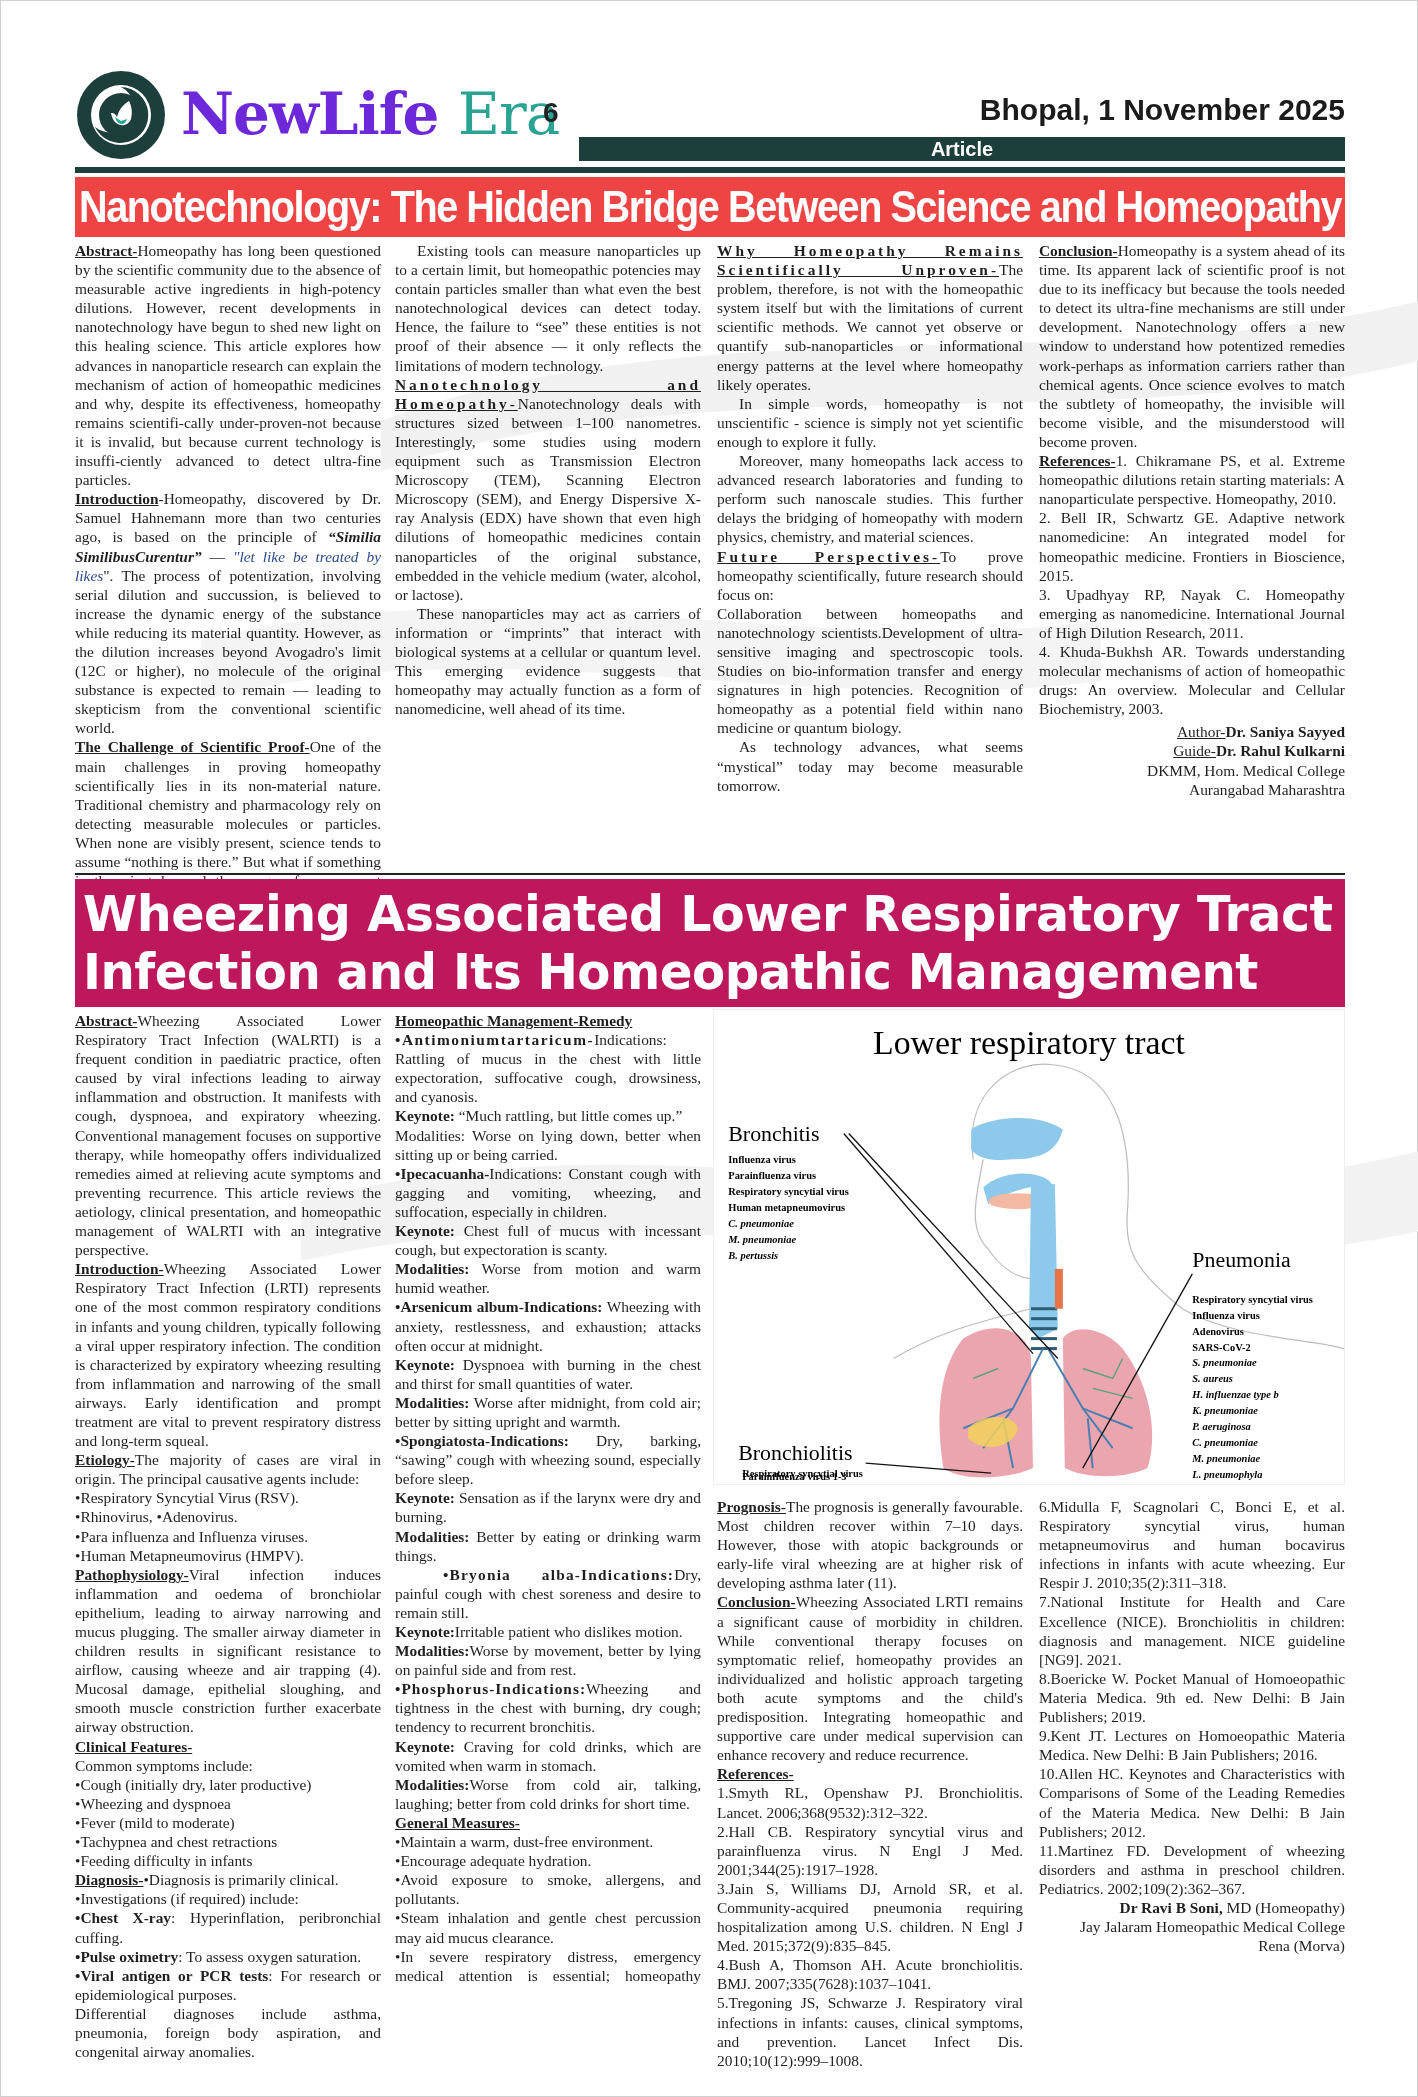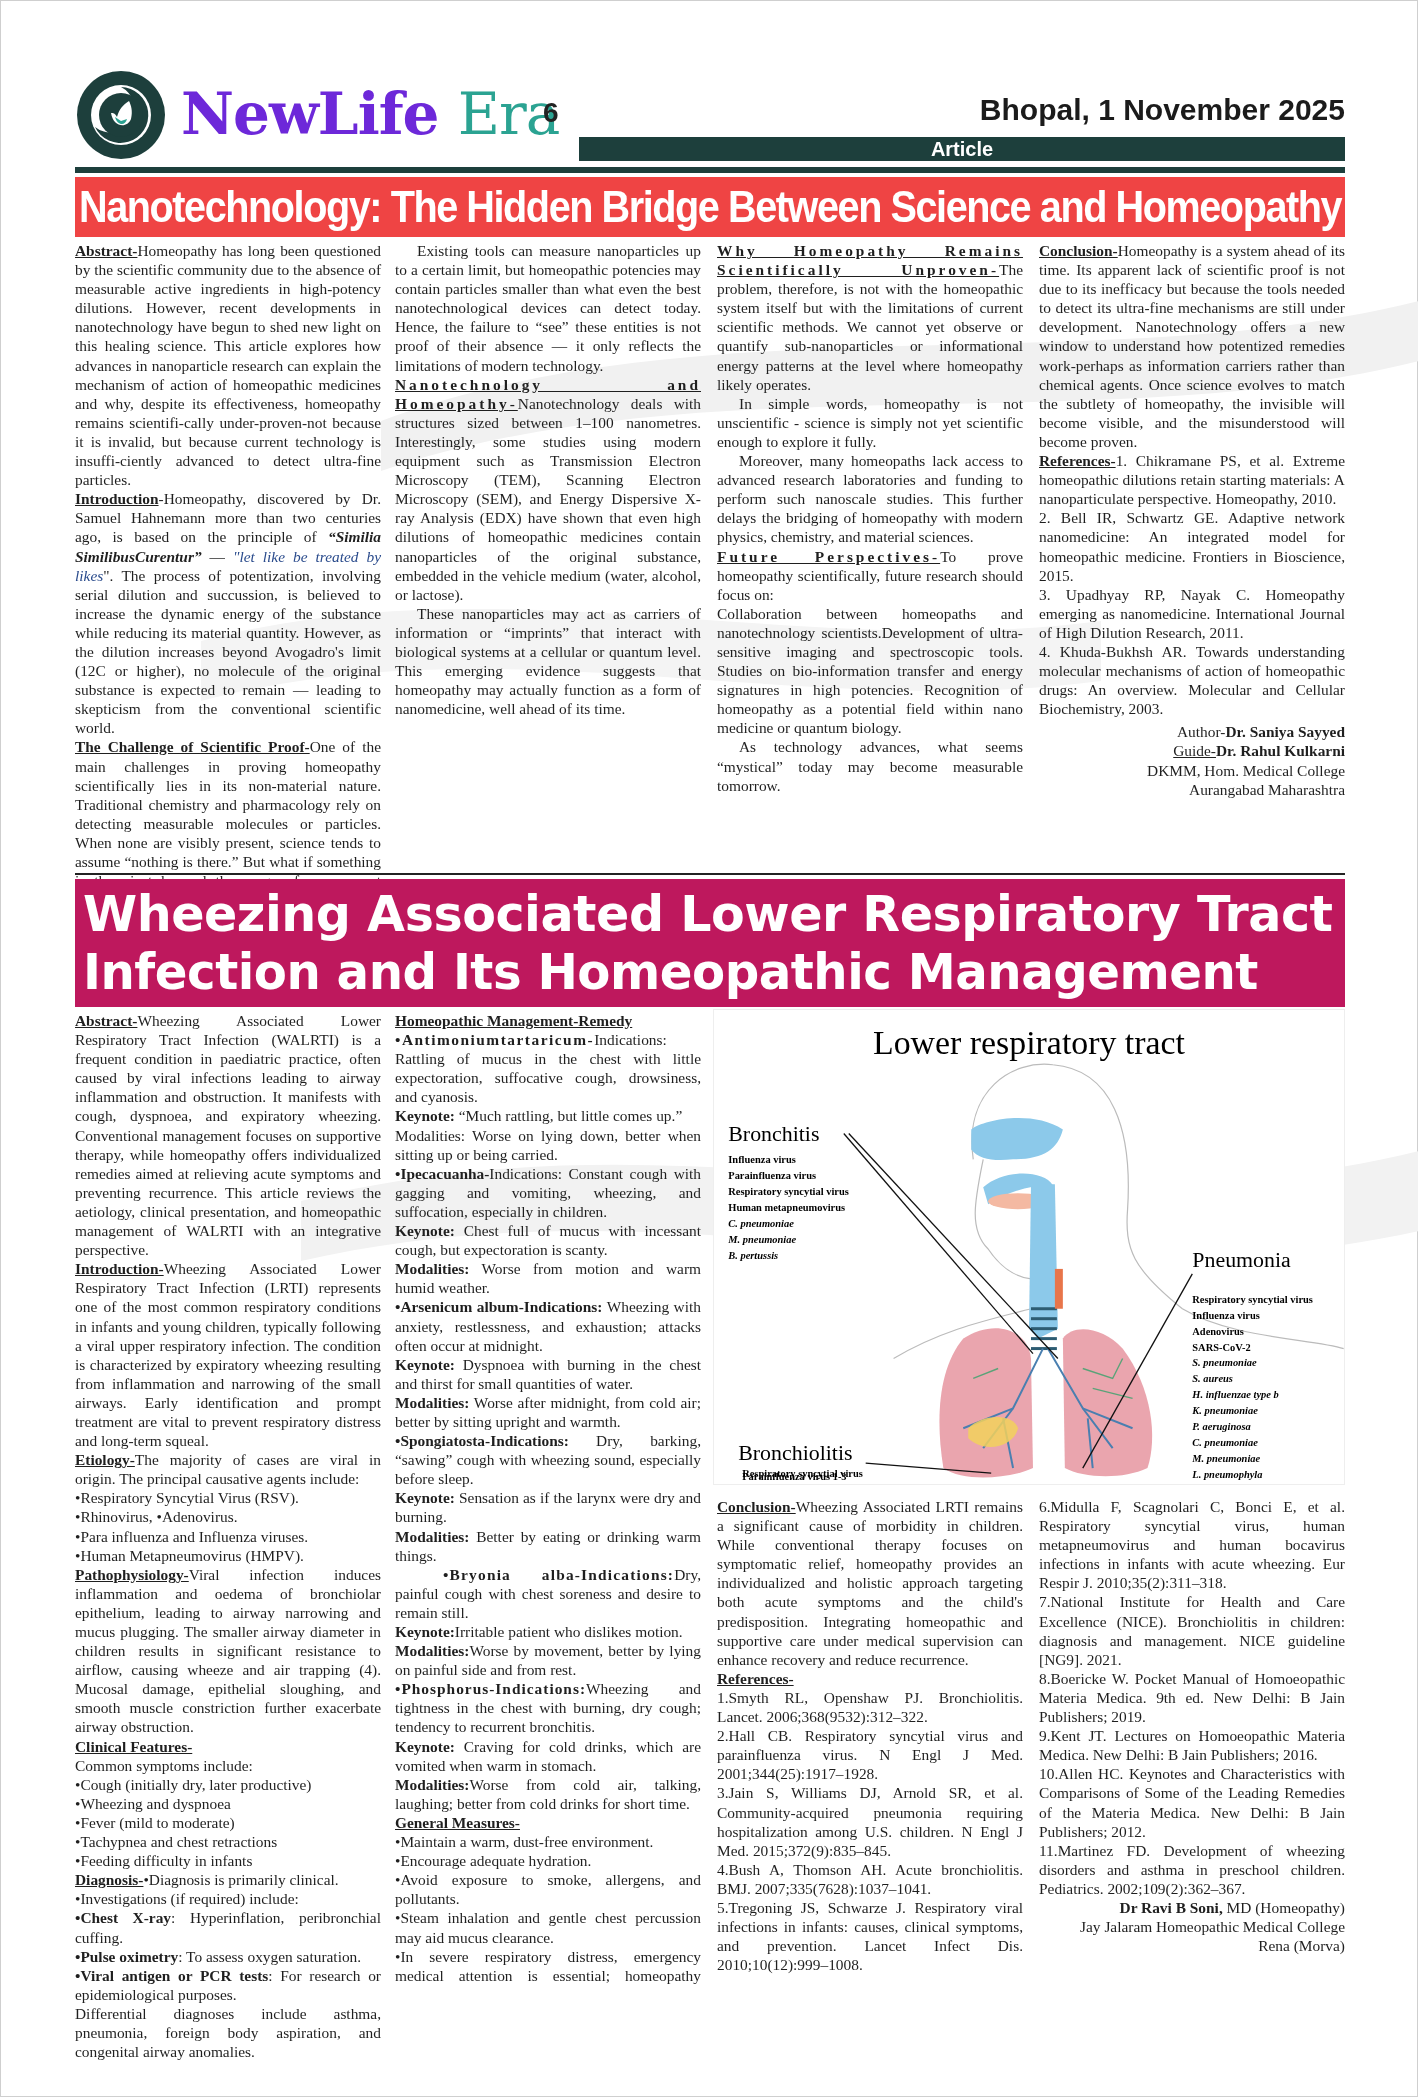--- a/index.html
+++ b/index.html
@@ -106,21 +106,21 @@
     <p>Collaboration between homeopaths and nanotechnology scientists.Development of ultra-sensitive imaging and spectroscopic tools. Studies on bio-information transfer and energy signatures in high potencies. Recognition of homeopathy as a potential field within nano medicine or quantum biology.</p>
     <p class="indent">As technology advances, what seems “mystical” today may become measurable tomorrow.</p>
   </div>
 
   <div class="col a1c4">
     <p><span class="hd">Conclusion-</span><span>Homeopathy is a system ahead of its time. Its apparent lack of scientific proof is not due to its inefficacy but because the tools needed to detect its ultra-fine mechanisms are still under development. Nanotechnology offers a new window to understand how potentized remedies work-perhaps as information carriers rather than chemical agents. Once science evolves to match the subtlety of homeopathy, the invisible will become visible, and the misunderstood will become proven.</span></p>
     <p><span class="hd">References-</span><span>1. Chikramane PS, et al. Extreme homeopathic dilutions retain starting materials: A nanoparticulate perspective. Homeopathy, 2010.</span></p>
     <p>2. Bell IR, Schwartz GE. Adaptive network nanomedicine: An integrated model for homeopathic medicine. Frontiers in Bioscience, 2015.</p>
     <p>3. Upadhyay RP, Nayak C. Homeopathy emerging as nanomedicine. International Journal of High Dilution Research, 2011.</p>
     <p>4. Khuda-Bukhsh AR. Towards understanding molecular mechanisms of action of homeopathic drugs: An overview. Molecular and Cellular Biochemistry, 2003.</p>
-    <p class="right" style="margin-top:4px;"><span style="margin-top:44px;">Author-</span><span class="b">Dr. Saniya Sayyed</span></p>
+    <p class="right" style="margin-top:4px;"><span style="text-decoration:underline;margin-top:44px;">Author-</span><span class="b">Dr. Saniya Sayyed</span></p>
     <p class="right"><span style="text-decoration:underline;">Guide-</span><span class="b">Dr. Rahul Kulkarni</span></p>
     <p class="right">DKMM, Hom. Medical College</p>
     <p class="right">Aurangabad Maharashtra</p>
   </div>
 
   <div class="a1-bottom-rule"></div>
 
   <div class="headline-2">
     <div style="display: block; white-space: nowrap;"><span style="display: inline-block; transform-origin: left center; transform: scaleX(0.982704);">Wheezing Associated Lower Respiratory Tract</span></div>
     <div style="display: block; white-space: nowrap;"><span style="display: inline-block; transform-origin: left center; transform: scaleX(0.964696);">Infection and Its Homeopathic Management</span></div>
@@ -256,20 +256,21 @@
       <text class="fig-li" x="480" y="406">K. pneumoniae</text>
       <text class="fig-li" x="480" y="422">P. aeruginosa</text>
       <text class="fig-li" x="480" y="438">C. pneumoniae</text>
       <text class="fig-li" x="480" y="454">M. pneumoniae</text>
       <text class="fig-li" x="480" y="470">L. pneumophyla</text>
     </svg>
   </div>
 
   <div class="col a2c3">
     <p style="height:0;overflow:hidden;"></p>
+    <p><span class="hd">Prognosis-</span><span>The prognosis is generally favourable. Most children recover within 7–10 days. However, those with atopic backgrounds or early-life viral wheezing are at higher risk of developing asthma later (11).</span></p>
     <p><span class="hd">Conclusion-</span><span>Wheezing Associated LRTI remains a significant cause of morbidity in children. While conventional therapy focuses on symptomatic relief, homeopathy provides an individualized and holistic approach targeting both acute symptoms and the child's predisposition. Integrating homeopathic and supportive care under medical supervision can enhance recovery and reduce recurrence.</span></p>
     <p><span class="hd">References-</span></p>
     <p>1.Smyth RL, Openshaw PJ. Bronchiolitis. Lancet. 2006;368(9532):312–322.</p>
     <p>2.Hall CB. Respiratory syncytial virus and parainfluenza virus. N Engl J Med. 2001;344(25):1917–1928.</p>
     <p>3.Jain S, Williams DJ, Arnold SR, et al. Community-acquired pneumonia requiring hospitalization among U.S. children. N Engl J Med. 2015;372(9):835–845.</p>
     <p>4.Bush A, Thomson AH. Acute bronchiolitis. BMJ. 2007;335(7628):1037–1041.</p>
     <p>5.Tregoning JS, Schwarze J. Respiratory viral infections in infants: causes, clinical symptoms, and prevention. Lancet Infect Dis. 2010;10(12):999–1008.</p>
   </div>
 
   <div class="col a2c4">

